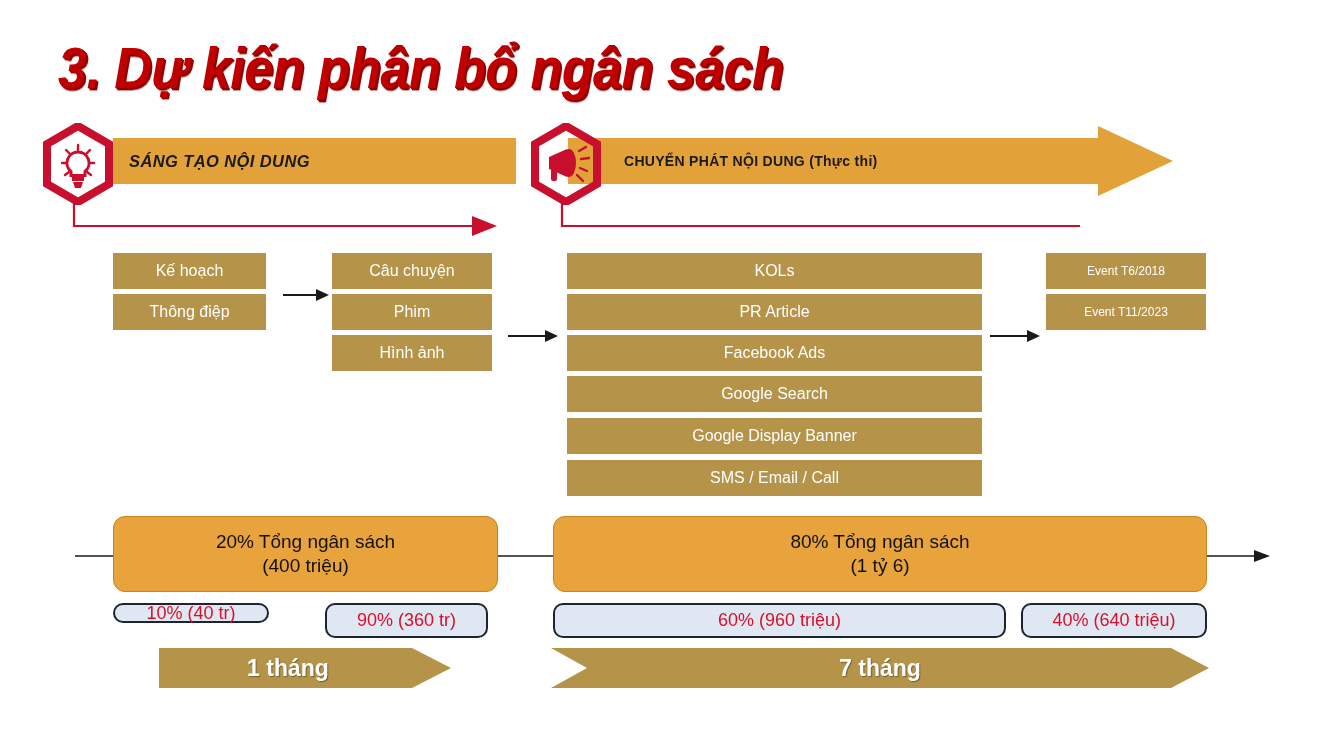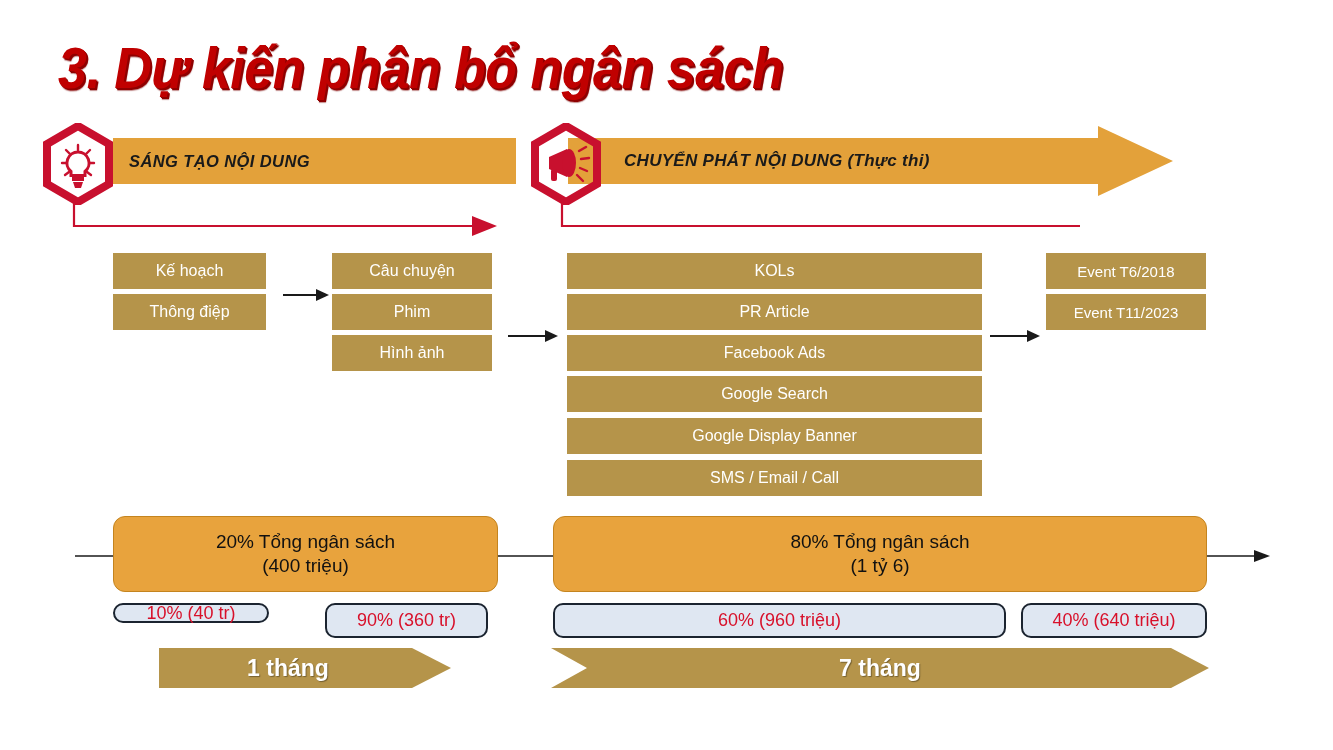--- a/index.html
+++ b/index.html
@@ -36,38 +36,38 @@
     display: flex; align-items: center;
   }
   .banner-label {
     font-size: 16.5px; font-weight: bold; font-style: italic;
     color: #1a1a1a; letter-spacing: .4px; white-space: nowrap;
   }
   .banner-arrow { position: absolute; }
   .banner-arrow svg { display:block; }
   .banner-arrow .banner-label-abs {
     position:absolute; left: 78px; top: 50%; transform: translateY(-50%);
-    font-size: 17px; font-weight: bold; font-style: italic; color:#1a1a1a;
+    font-size: 14px; font-weight: bold; color:#1a1a1a;
     white-space: nowrap; letter-spacing:.3px;
   }
 
   
   .conn { position: absolute; }
   .conn svg { display:block; overflow: visible; }
 
   
   .goldbox {
     position: absolute;
     background: #B5944A;
     color: #ffffff;
     display: flex; align-items: center; justify-content: center;
     font-size: 16px;
     white-space: nowrap;
   }
-  .goldbox.small { font-size: 15px; }
+  .goldbox.small { font-size: 12px; }
 
   
   .budget {
     position: absolute;
     background: #E8A33D;
     border: 1px solid #C4841F;
     border-radius: 12px;
     display:flex; flex-direction: column;
     align-items:center; justify-content:center;
     color:#111; font-size: 19px; line-height: 1.28;

